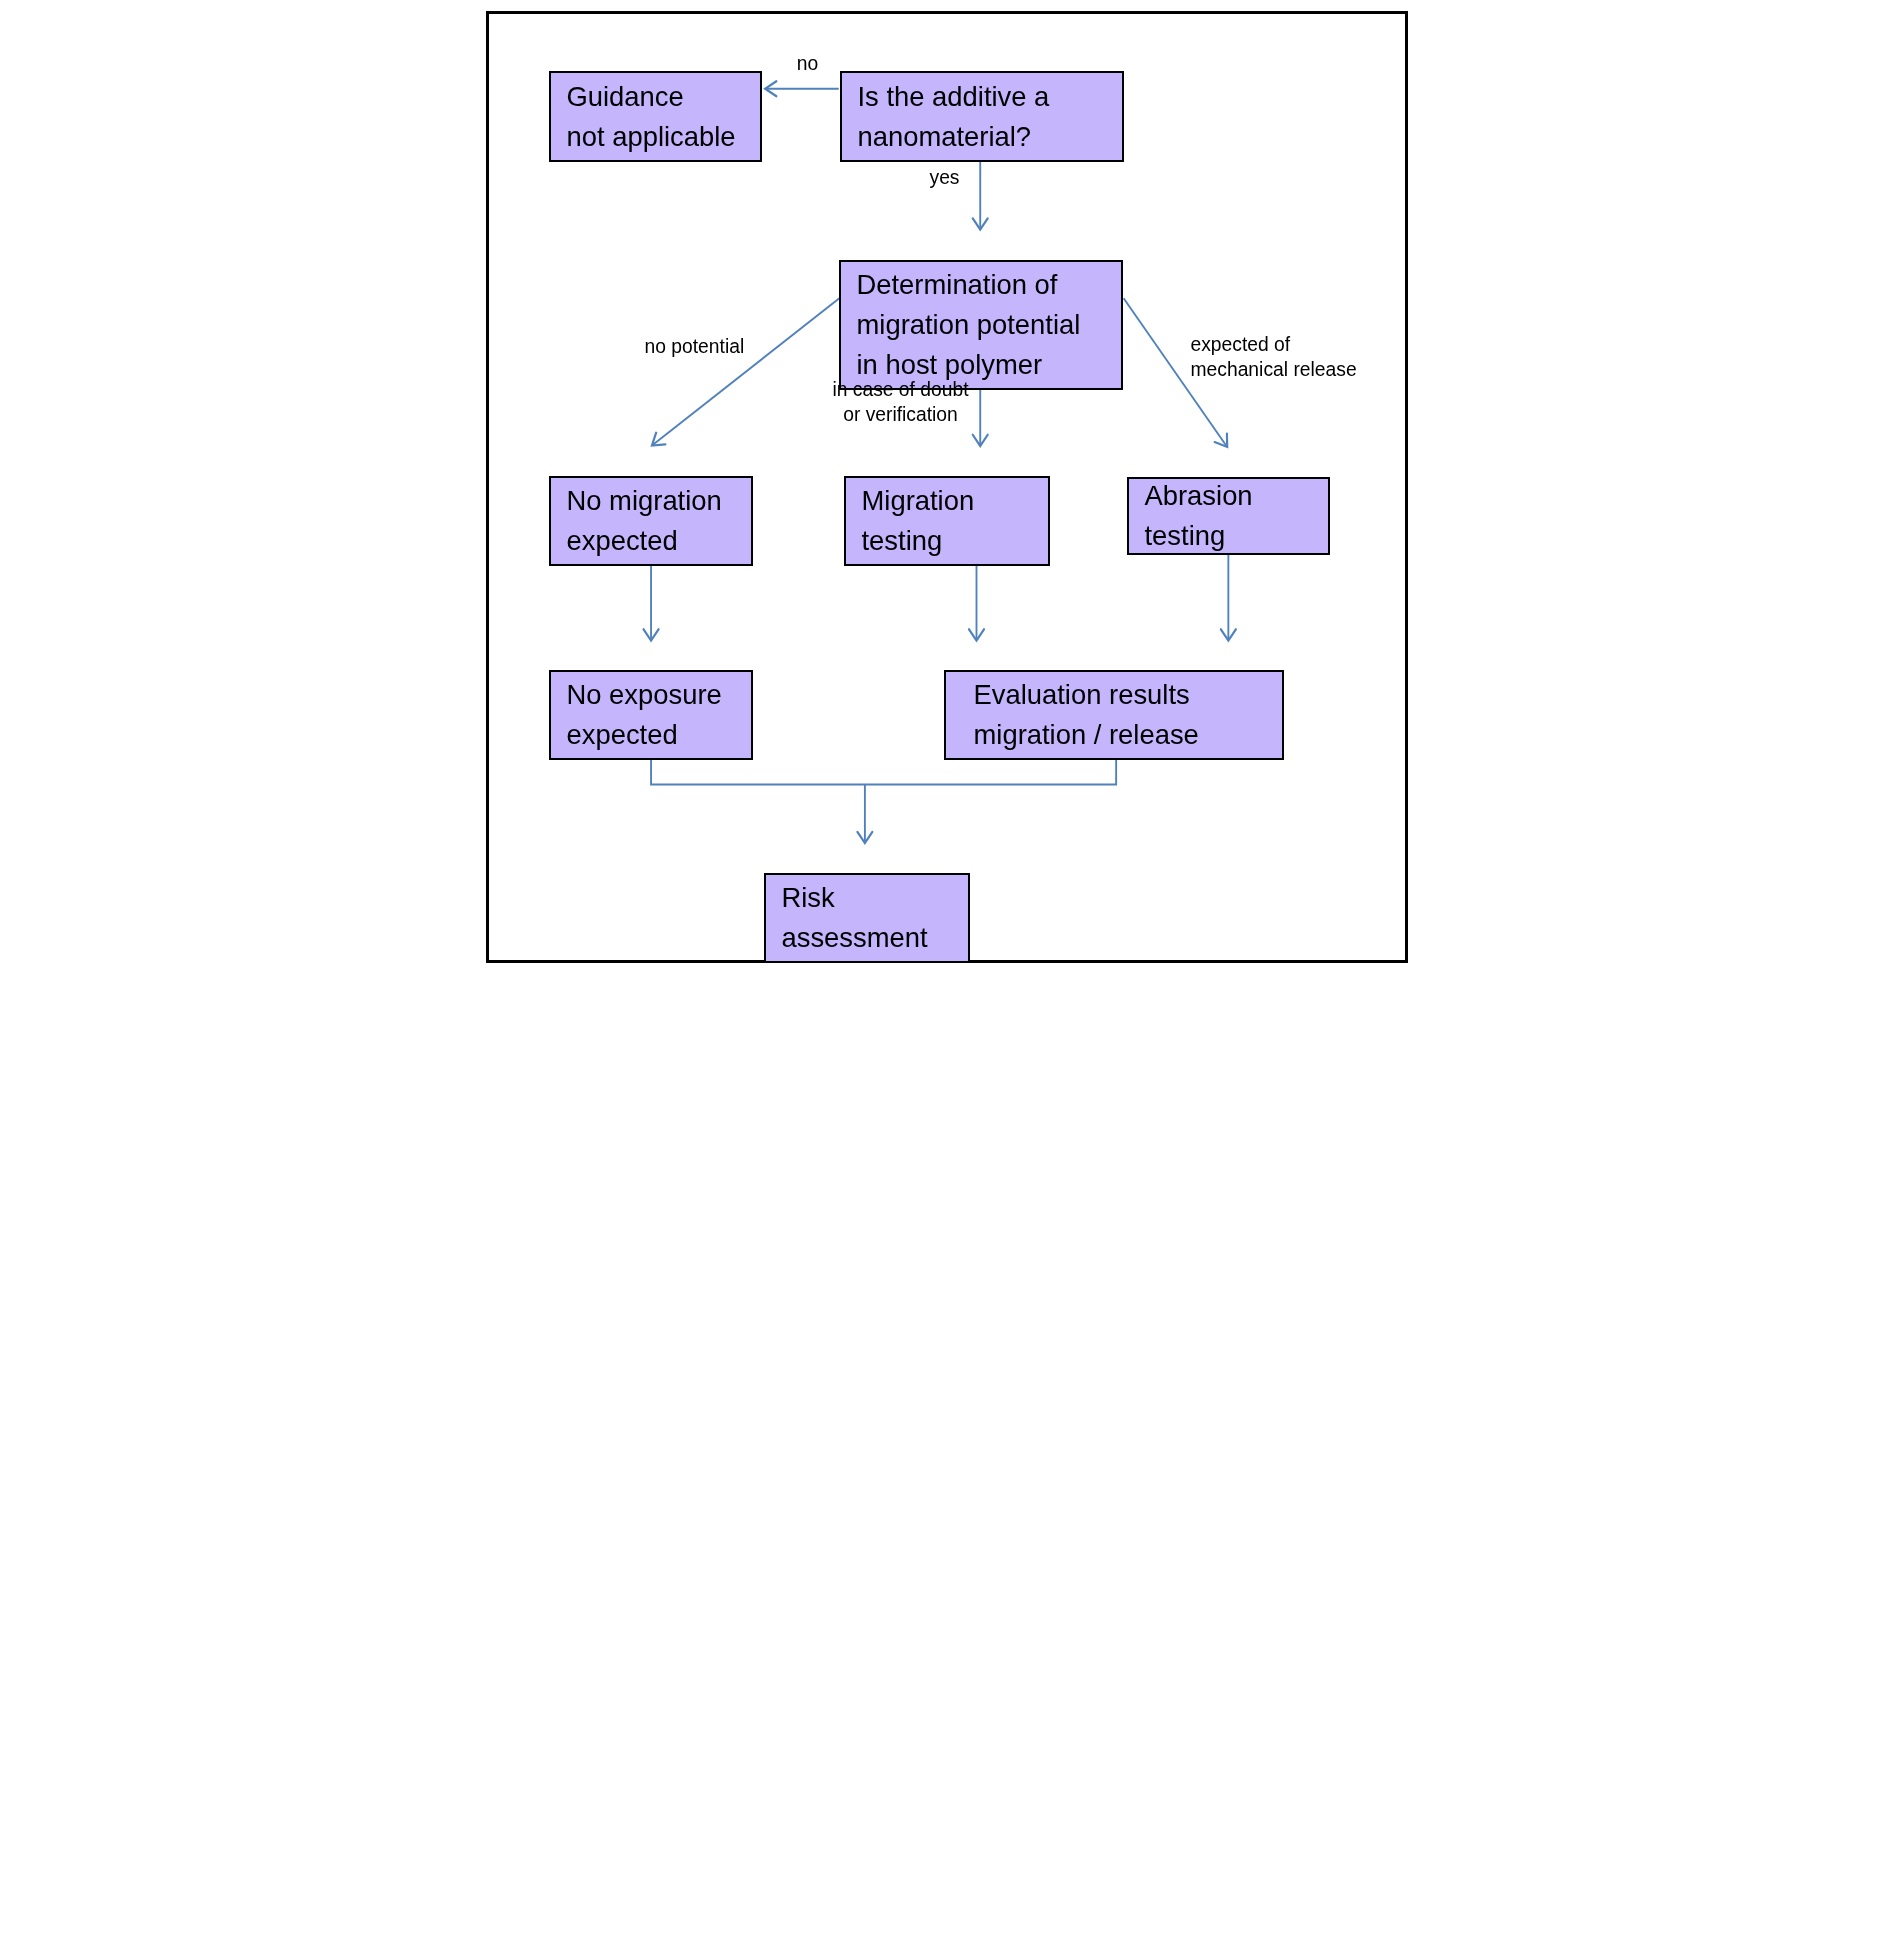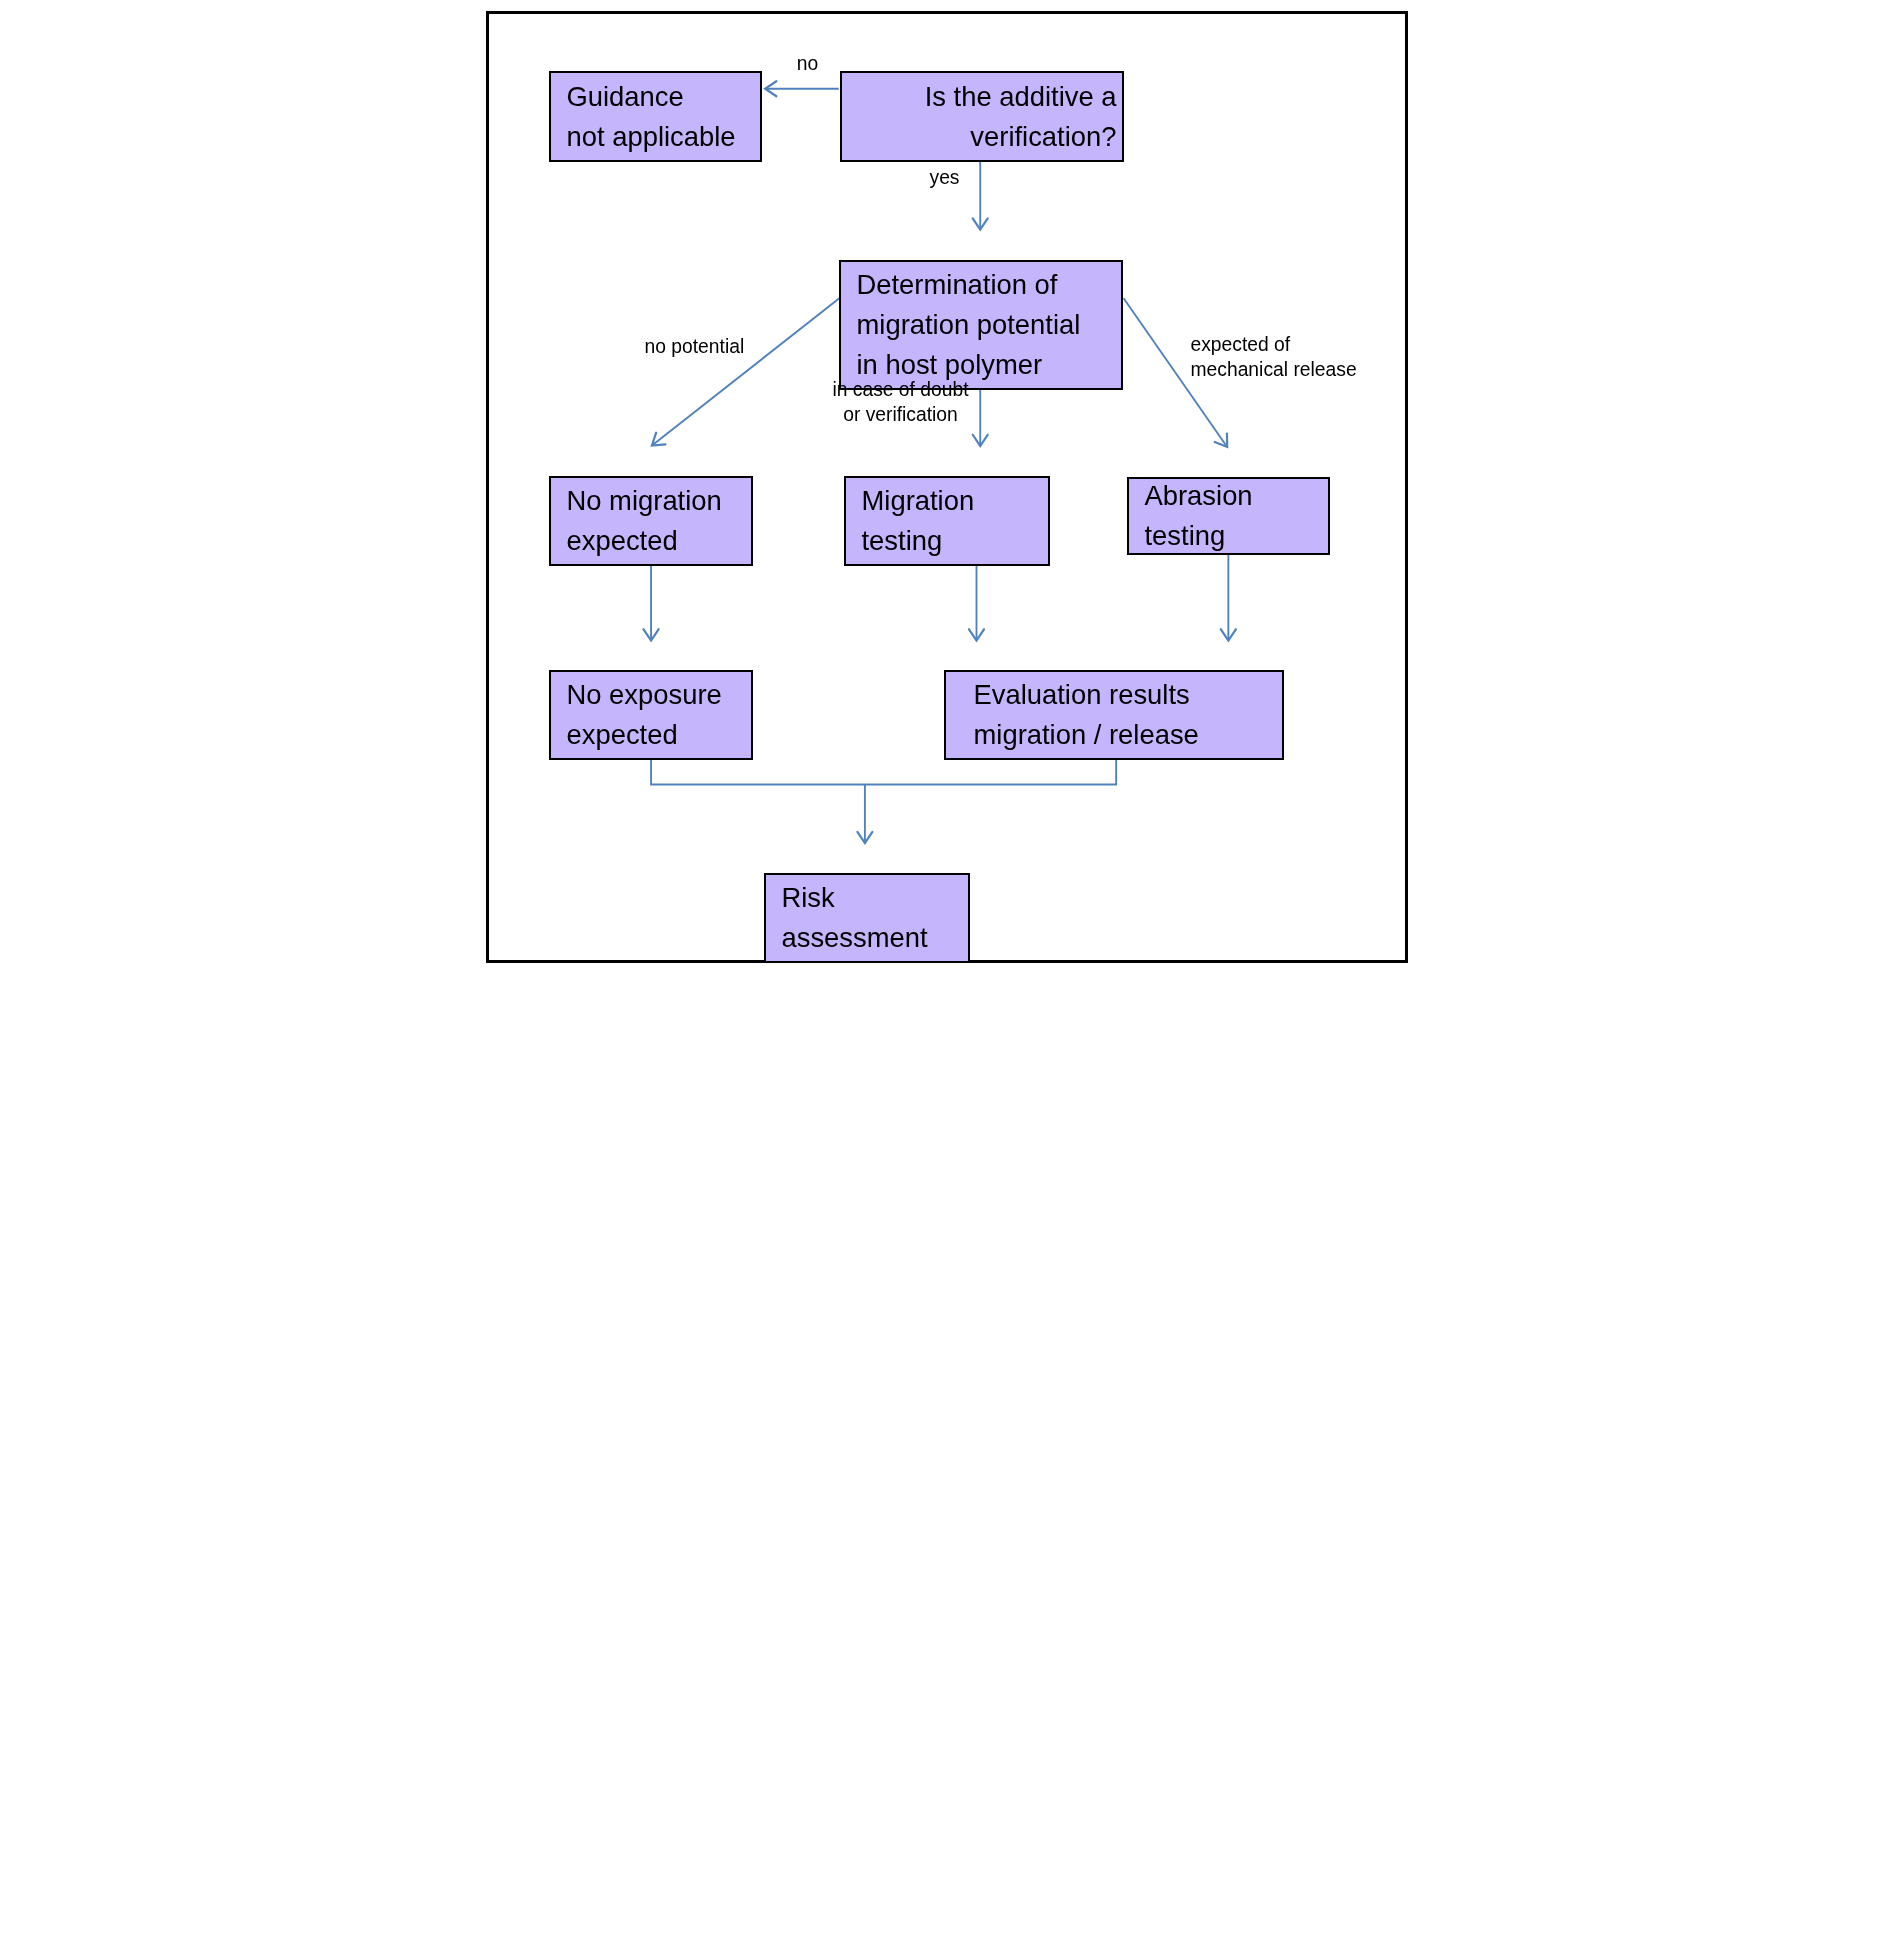--- a/index.html
+++ b/index.html
@@ -41,21 +41,21 @@
   .node .ln { white-space:nowrap; }
   .label {
     position:absolute;
     font-size:19.3px;
     line-height:25px;
     white-space:nowrap;
   }
   .label.center { text-align:center; }
   
   #n-guidance      { left:75px;  top:43px;   width:213px; height:91px; }
-  #n-question      { left:366px;  top:43px;   width:284px; height:91px;align-items:flex-end; }
+  #n-question      { left:366px;  top:43px;   width:284px; height:91px; }
   #n-determination { left:365px;  top:232px;  width:284px; height:130px; }
   #n-no-migration  { left:75px;  top:448px;  width:204px; height:90px; }
   #n-migration     { left:370px;  top:448px;  width:206px; height:90px; }
   #n-abrasion      { left:653px; top:449px;  width:203px; height:78px; }
   #n-no-exposure   { left:75px;  top:642px; width:204px; height:90px; }
   #n-evaluation    { left:470px;  top:642px; width:340px; height:90px;padding-left:28px; }
   #n-risk          { left:290px;  top:845px; width:206px; height:90px; }
   
   #l-no           { left:309px;  top:51px;  width:50px; }
   #l-yes          { left:446px;  top:165px; width:50px; }
@@ -90,21 +90,21 @@
     </g>
   </svg>
 
   <div class="node" id="n-guidance">
     <div class="ln">Guidance</div>
     <div class="ln">not applicable</div>
   </div>
 
   <div class="node" id="n-question">
     <div class="ln">Is the additive a</div>
-    <div class="ln">verification?</div>
+    <div class="ln">nanomaterial?</div>
   </div>
 
   <div class="node" id="n-determination">
     <div class="ln">Determination of</div>
     <div class="ln">migration potential</div>
     <div class="ln">in host polymer</div>
   </div>
 
   <div class="node" id="n-no-migration">
     <div class="ln">No migration</div>

